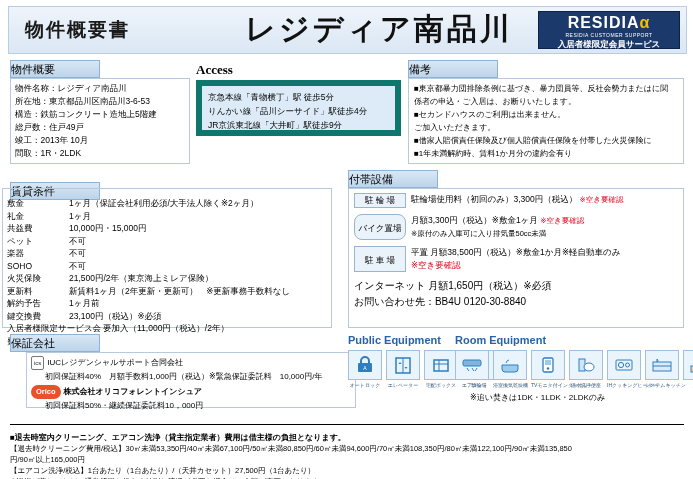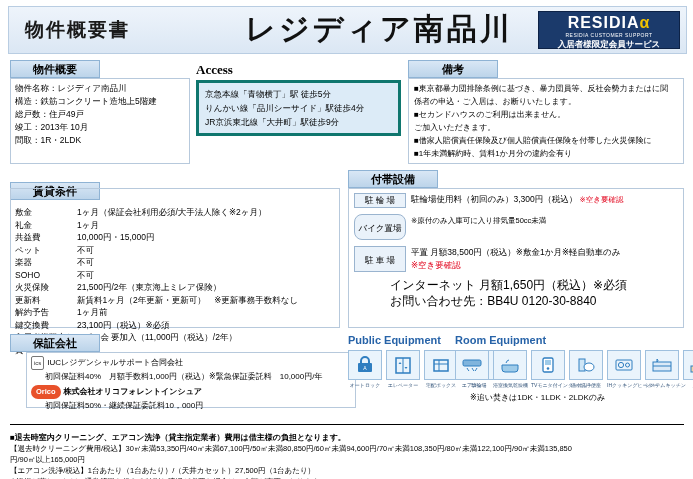--- a/index.html
+++ b/index.html
@@ -33,33 +33,33 @@
   }
   .logo-main{font-size:16px;font-weight:bold;letter-spacing:1px;margin-top:2px;}
   .logo-main .q{color:#f2c200;}
   .logo-sub1{font-size:5px;letter-spacing:.5px;}
   .logo-sub2{font-size:8.5px;font-weight:bold;margin-top:1px;}
 
   
   .bar{
     background:linear-gradient(to bottom,#d9e7f5,#bcd4ea);
     border:1px solid #8fb3d4;
-    font-size:11px;font-weight:bold;text-align:center;
+    font-size:11px;font-weight:normal;text-align:left;
     line-height:16px;height:16px;
   }
 
   
   .l-overview-bar{position:absolute;left:10px;top:60px;width:88px;}
   .l-overview{position:absolute;left:10px;top:78px;width:180px;height:86px;
     border:1px solid #b7c9dc;padding:3px 4px;box-sizing:border-box;}
   .l-overview div{font-size:8.5px;line-height:13px;white-space:nowrap;}
 
   .l-rent-bar{position:absolute;left:10px;top:182px;width:88px;}
-  .l-rent{position:absolute;left:10px;top:188px;width:330px;height:140px;
-    border:1px solid #b7c9dc;box-sizing:border-box;padding:17px 0;}
+  .l-rent{position:absolute;left:2px;top:188px;width:330px;height:140px;
+    border:1px solid #b7c9dc;box-sizing:border-box;padding:8px 0;}
   .row{display:flex;font-size:8.5px;line-height:12.5px;padding:0 4px;}
   .row .k{width:62px;flex:0 0 62px;}
   .row .v{flex:1;white-space:nowrap;}
 
   .l-guar-bar{position:absolute;left:10px;top:334px;width:88px;}
   .l-guar{position:absolute;left:26px;top:352px;width:330px;height:56px;
     border:1px solid #b7c9dc;box-sizing:border-box;padding:3px 4px;}
   .g-line{display:flex;align-items:center;font-size:8px;line-height:12px;margin-bottom:1px;}
   .g-badge{
     display:inline-block;border:1px solid #777;color:#333;background:#fff;
@@ -68,42 +68,42 @@
   .g-orico{
     display:inline-block;background:#e8512a;color:#fff;font-size:7.5px;
     font-weight:bold;padding:1px 5px;border-radius:8px;margin-right:3px;
   }
   .g-ind{padding-left:14px;font-size:8px;line-height:12px;}
 
   
   .access-title{position:absolute;left:196px;top:62px;font-size:13px;font-weight:bold;
     font-family:"Liberation Serif","DejaVu Serif",serif;}
   .access-box{position:absolute;left:196px;top:80px;width:205px;height:56px;
-    background:#dcebf7;border:3px solid #0f766e;box-sizing:border-box;padding:4px 6px;}
+    background:#dcebf7;border:6px solid #0f766e;box-sizing:border-box;padding:4px 6px;}
   .access-box div{font-size:8.5px;line-height:14px;white-space:nowrap;}
 
   
   .r-note-bar{position:absolute;left:408px;top:60px;width:88px;}
   .r-note{position:absolute;left:408px;top:78px;width:276px;height:86px;
     border:1px solid #b7c9dc;box-sizing:border-box;padding:3px 5px;}
   .r-note div{font-size:8px;line-height:13px;}
 
   
   .r-fac-bar{position:absolute;left:348px;top:170px;width:88px;}
   .r-fac{position:absolute;left:348px;top:188px;width:336px;height:140px;
     border:1px solid #b7c9dc;box-sizing:border-box;padding:4px 5px;}
   .frow{display:flex;font-size:8.5px;line-height:13px;margin-bottom:1px;}
   .frow .fk{
     width:52px;flex:0 0 52px;border:1px solid #9ab4cf;background:#eaf2fa;
     text-align:center;font-size:8.5px;margin-right:5px;box-sizing:border-box;
   }
   .frow .fv{flex:1;}
   .red{color:#e2001a;}
   .small{font-size:7.5px;}
-  .fnote{font-size:12px;line-height:13px;margin-top:3px;margin-left:36px;}
+  .fnote{font-size:10px;line-height:13px;margin-top:3px;}
 
   
   .pub-title{position:absolute;left:348px;top:334px;font-size:11px;font-weight:bold;color:#2763a8;}
   .room-title{position:absolute;left:455px;top:334px;font-size:11px;font-weight:bold;color:#2763a8;}
   .icons{position:absolute;top:350px;display:flex;gap:4px;}
   .icon-cell{width:34px;text-align:center;}
   .icon-box{width:34px;height:30px;border:1px solid #9fc0de;background:#eaf4fc;
     box-sizing:border-box;display:flex;align-items:center;justify-content:center;}
   .icon-cap{font-size:5px;color:#34557a;line-height:8px;margin-top:1px;white-space:nowrap;}
   .eq-note{position:absolute;left:470px;top:392px;font-size:8px;}
@@ -125,20 +125,21 @@
     <div class="logo-box">
       <div class="logo-main"><span>RESIDIA</span><span class="q">α</span></div>
       <div class="logo-sub1">RESIDIA CUSTOMER SUPPORT</div>
       <div class="logo-sub2">入居者様限定会員サービス</div>
     </div>
   </div>
 
   <div class="bar l-overview-bar">物件概要</div>
   <div class="l-overview">
     <div>物件名称：レジディア南品川</div>
+    <div>所在地：東京都品川区南品川3-6-53</div>
     <div>構造：鉄筋コンクリート造地上5階建</div>
     <div>総戸数：住戸49戸</div>
     <div>竣工：2013年 10月</div>
     <div>間取：1R・2LDK</div>
   </div>
 
   <div class="access-title">Access</div>
   <div class="access-box">
     <div>京急本線「青物横丁」駅 徒歩5分</div>
     <div>りんかい線「品川シーサイド」駅徒歩4分</div>
@@ -220,20 +221,22 @@
   <div class="bar r-fac-bar">付帯設備</div>
   <div class="r-fac">
     <div class="frow">
       <div class="fk">駐 輪 場</div>
       <div class="fv"><span>駐輪場使用料（初回のみ）3,300円（税込）</span>
         <span class="red small">※空き要確認</span></div>
     </div>
     <div class="frow" style="margin-top:6px;">
       <div class="fk" style="height:26px;line-height:26px;border-radius:8px;">バイク置場</div>
       <div class="fv">
+        <div><span>月額3,300円（税込）※敷金1ヶ月</span>
+          <span class="red small">※空き要確認</span></div>
         <div class="small">※原付のみ入庫可に入り排気量50cc未満</div>
       </div>
     </div>
     <div class="frow" style="margin-top:6px;">
       <div class="fk" style="height:26px;line-height:26px;">駐 車 場</div>
       <div class="fv">
         <div>平置 月額38,500円（税込）※敷金1か月※軽自動車のみ</div>
         <div class="red">※空き要確認</div>
       </div>
     </div>

